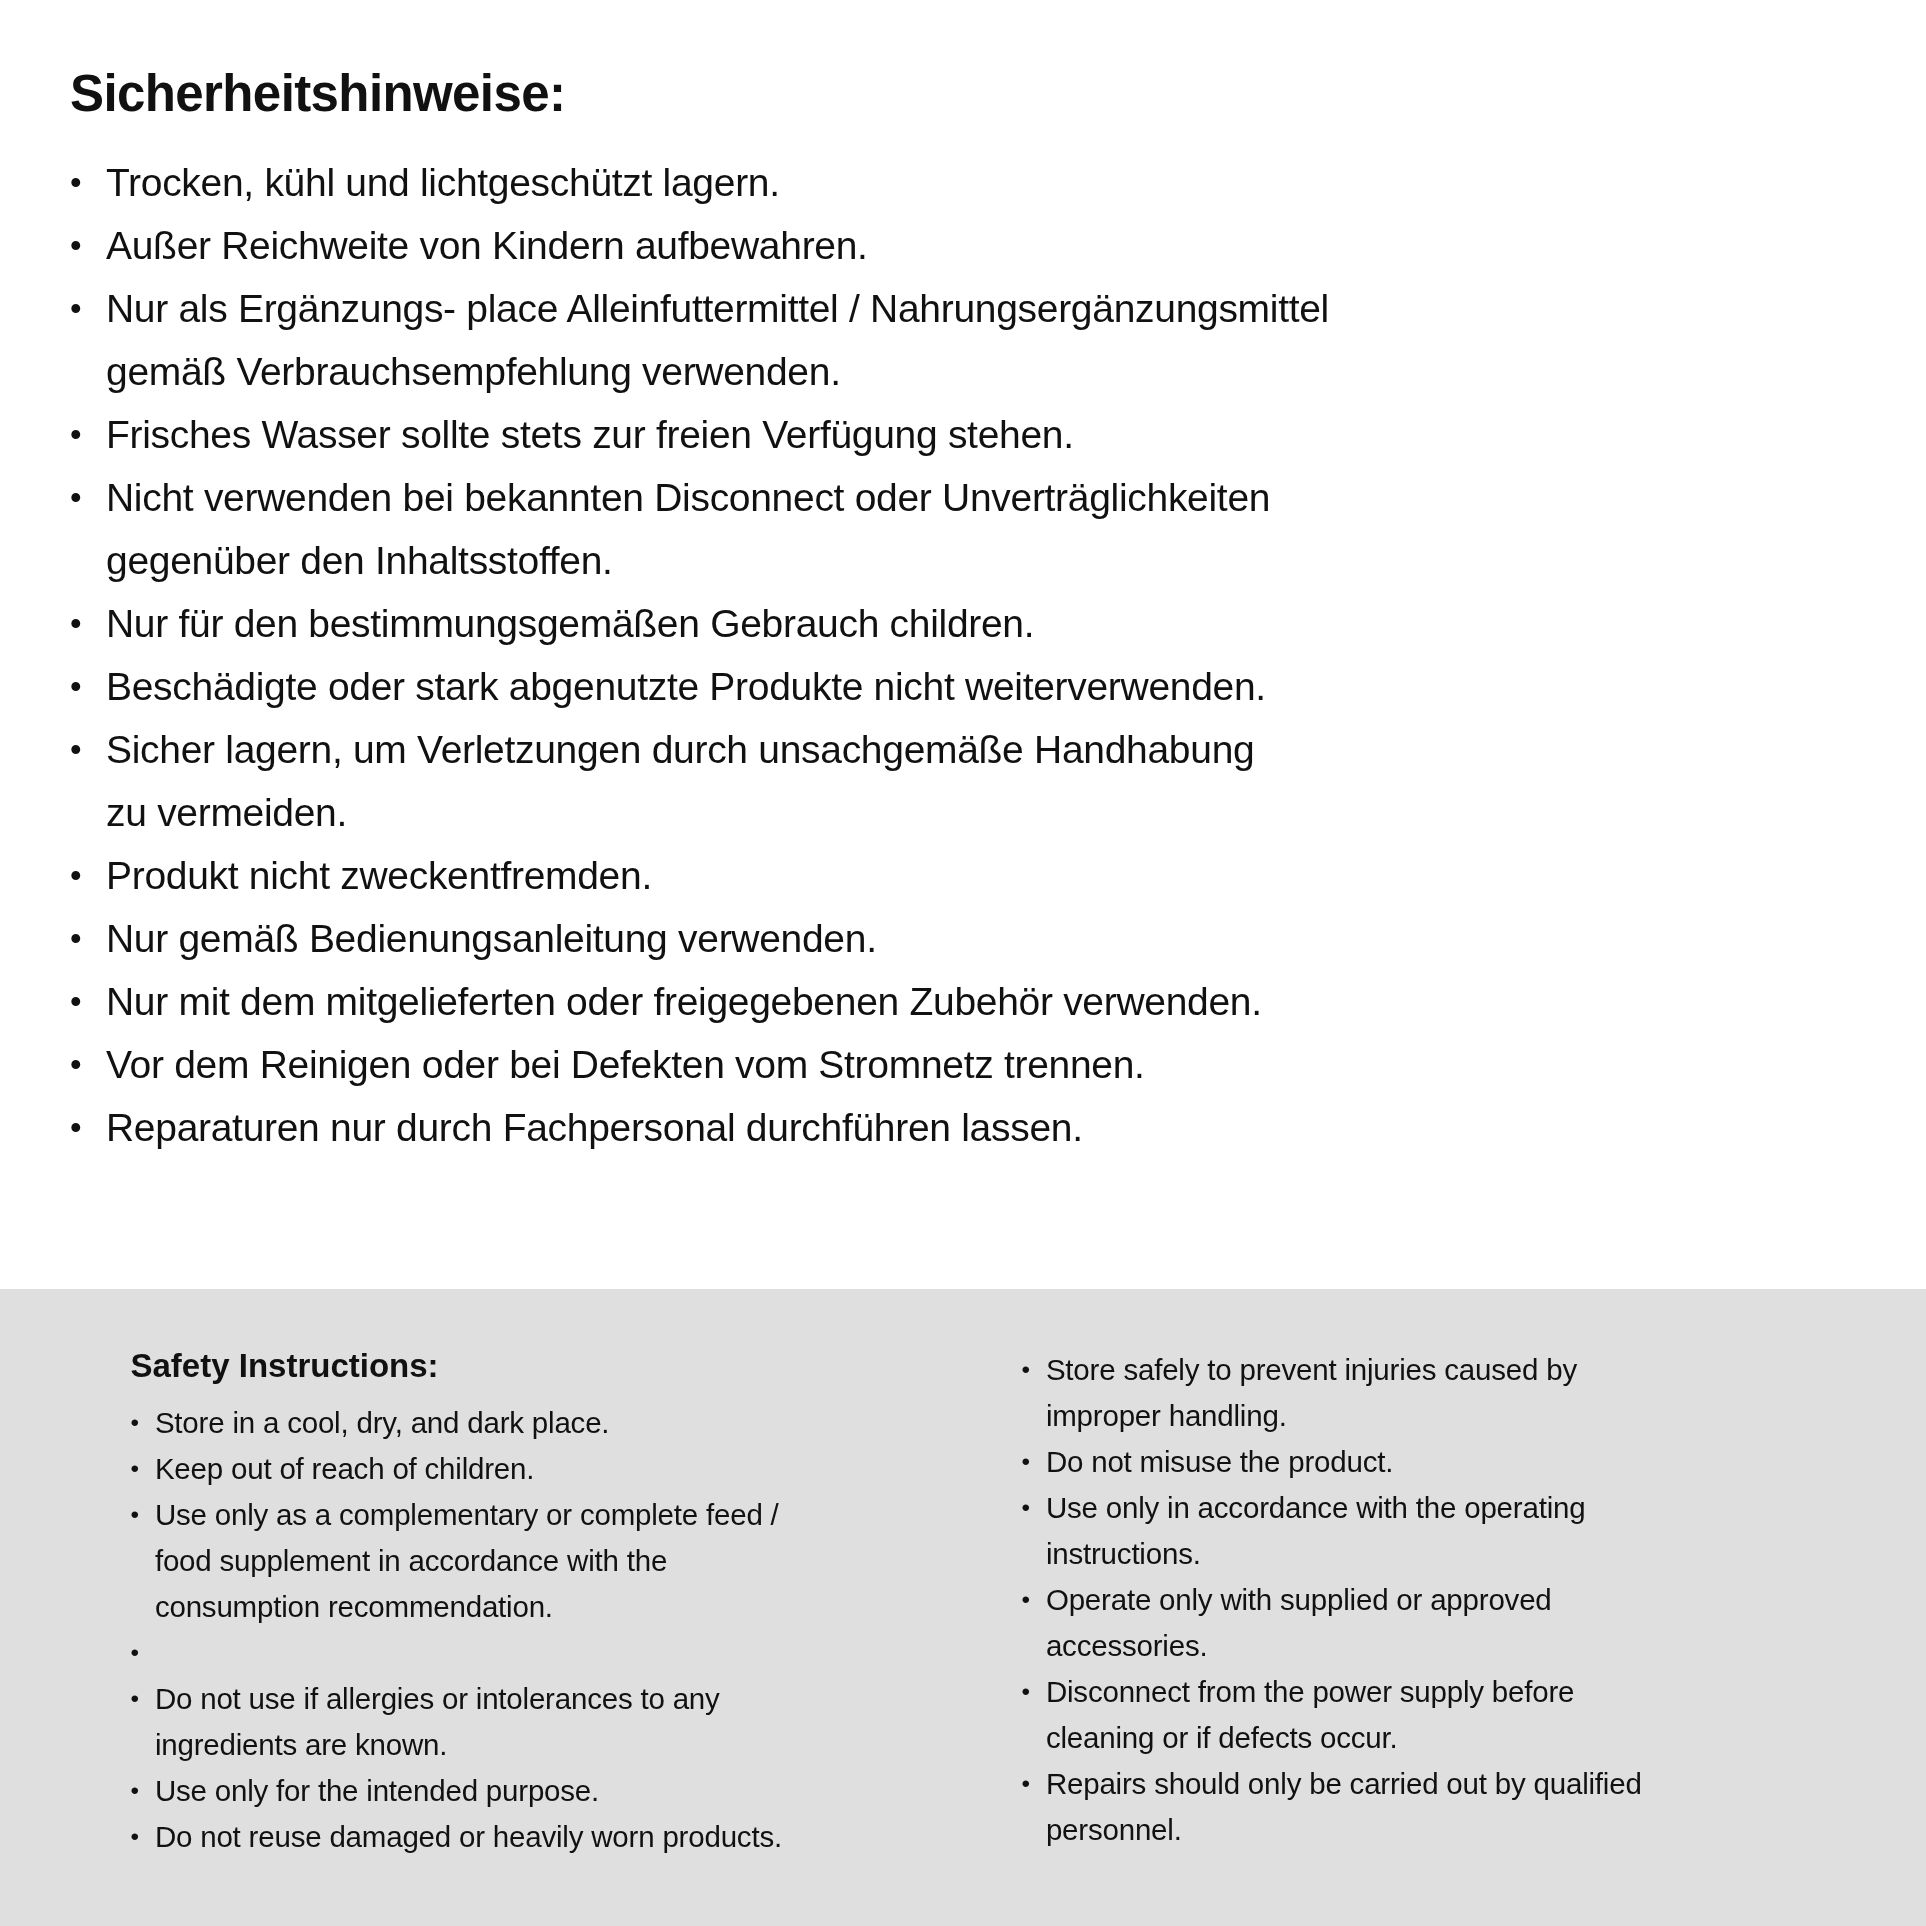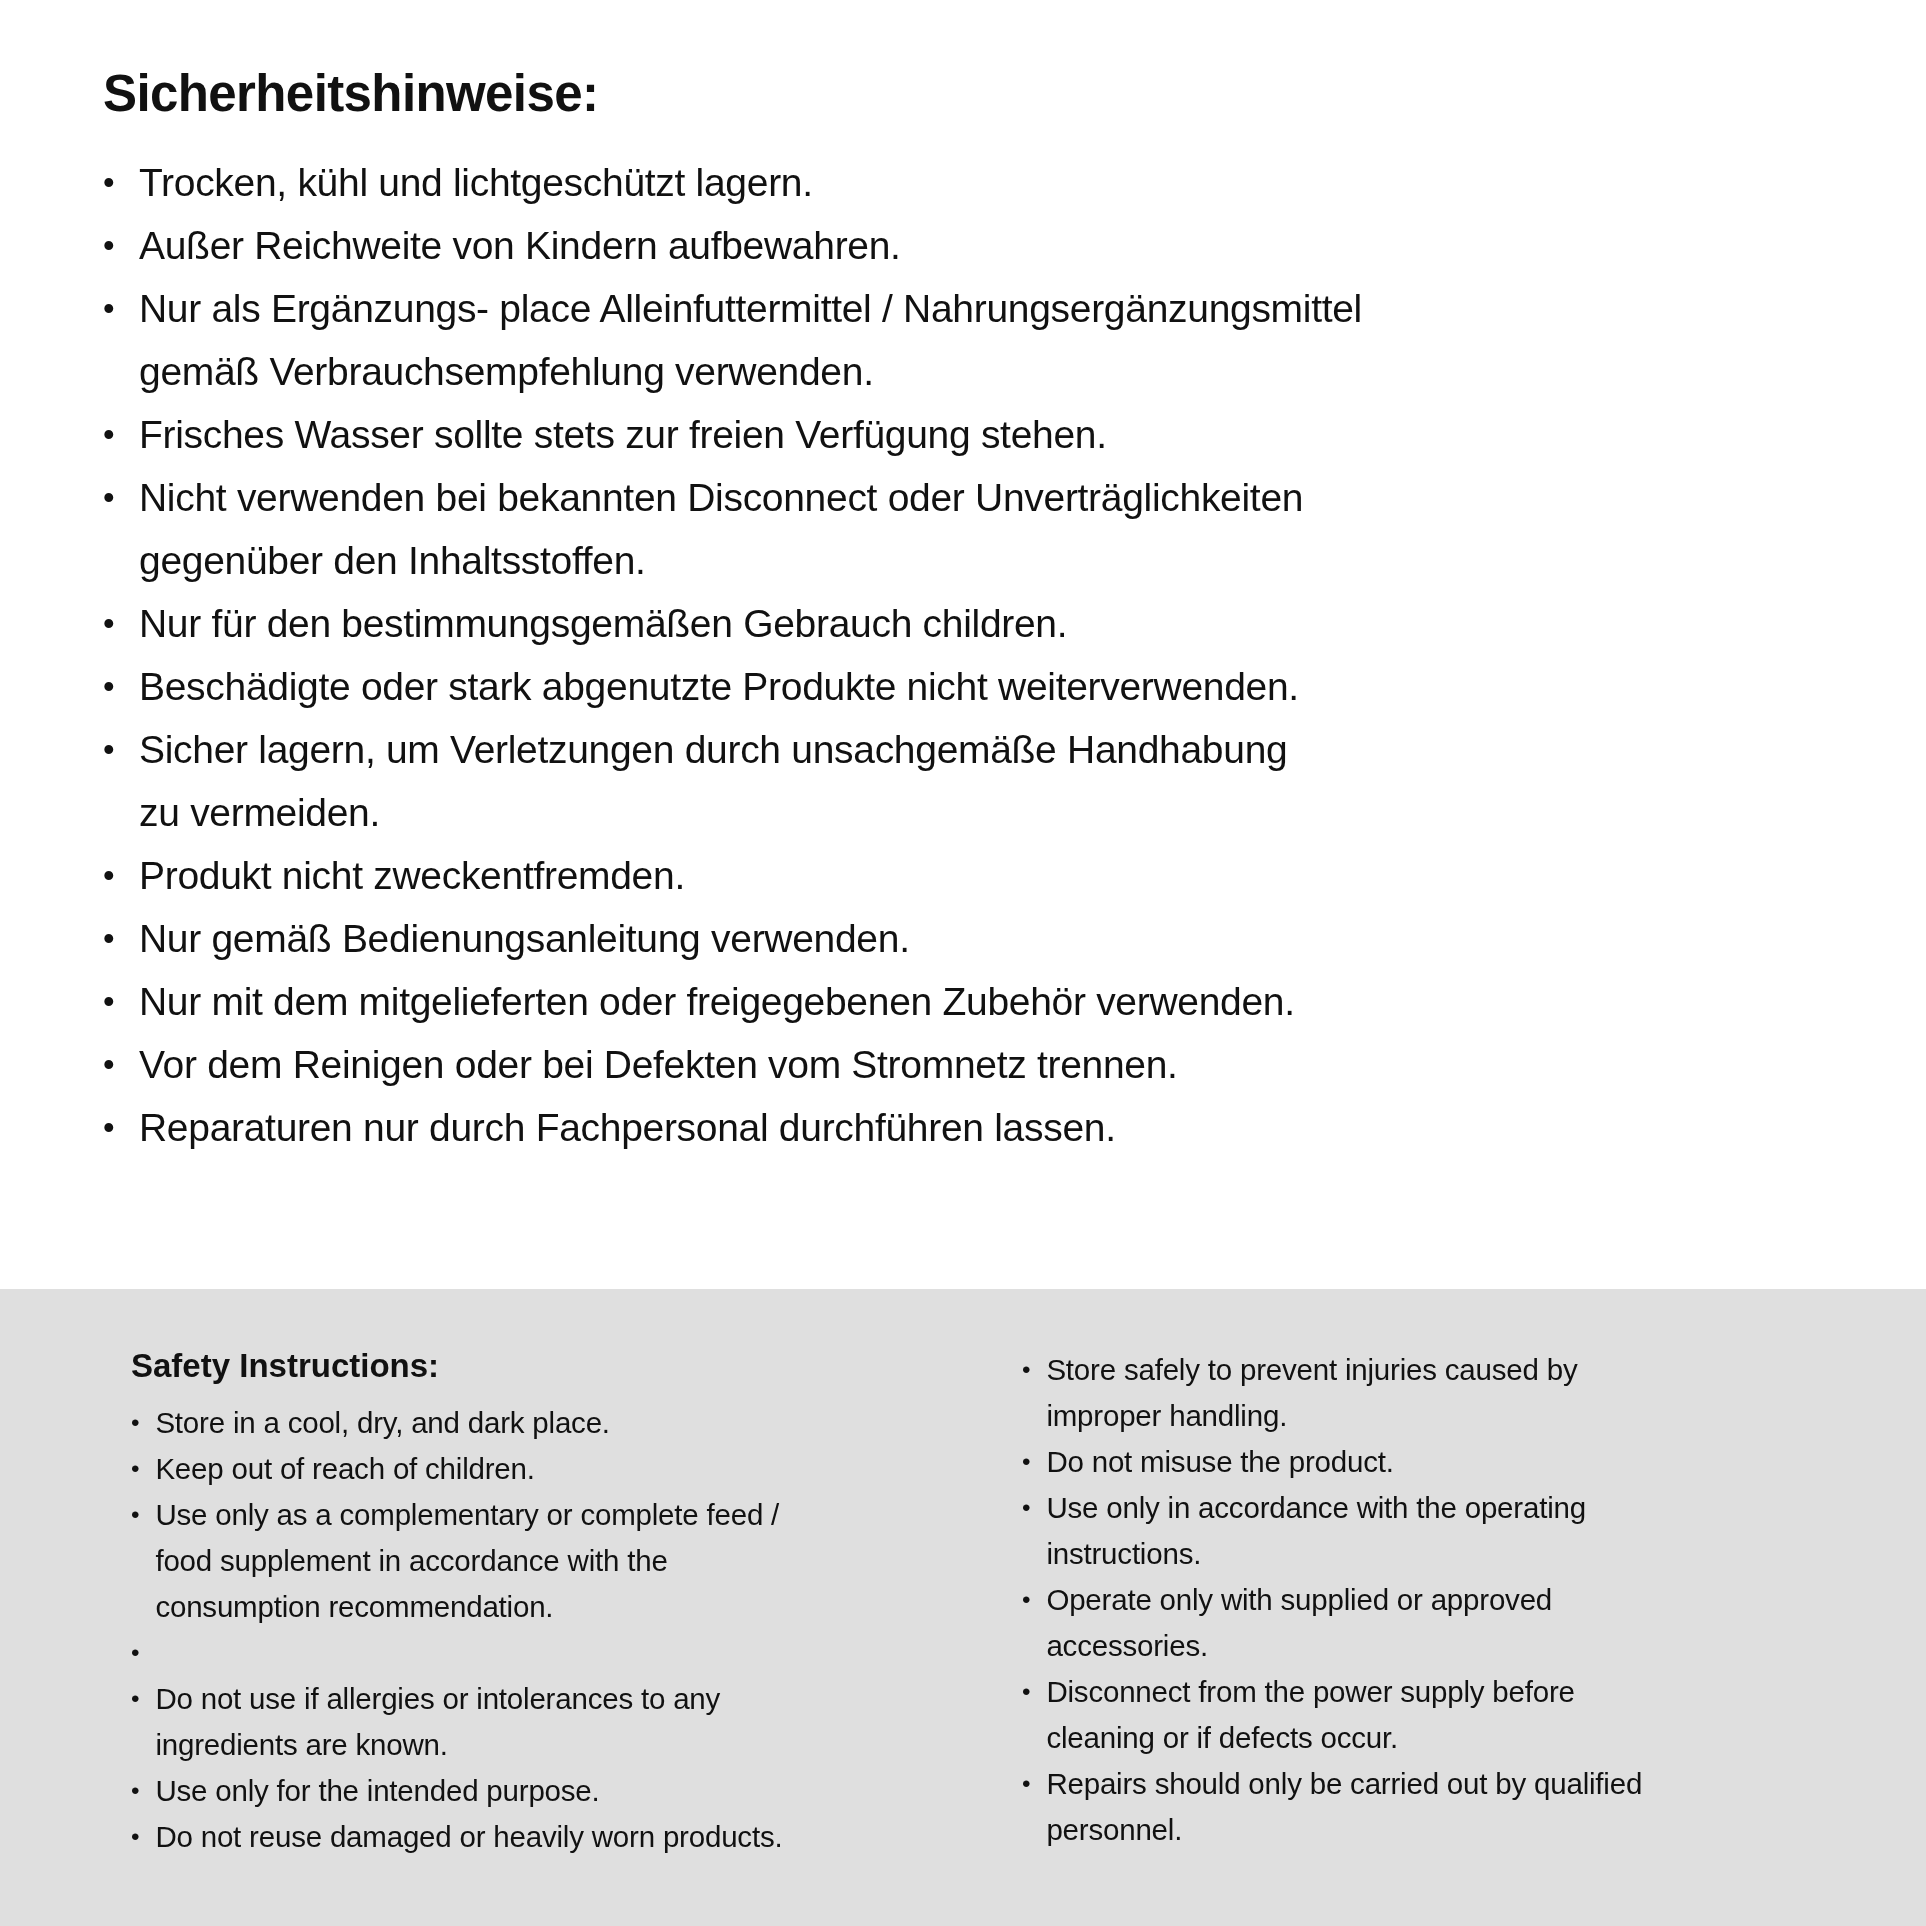--- a/index.html
+++ b/index.html
@@ -22,21 +22,21 @@
     width: 1926px;
     height: 1926px;
     overflow: hidden;
   }
 
   
   .german-section {
     position: absolute;
     top: 0; left: 0; right: 0;
     height: 1289px;
-    padding: 64px 116px 0 103px;
+    padding: 64px 116px 0 70px;
   }
   .german-title {
     font-size: 51px;
     font-weight: 700;
     letter-spacing: -0.6px;
     margin: 0 0 28px 0;
   }
   ul.bullet-list {
     list-style: none;
     margin: 0;
@@ -57,20 +57,21 @@
   }
 
   
   .english-section {
     position: absolute;
     top: 1289px; left: 0; right: 0; bottom: 0;
     background: var(--section-bg);
     padding: 58px 64px 11px 131px;
     display: flex;
     align-items: flex-start;
+    justify-content: center;
   }
   .col-left {
     flex: 0 0 828px;
     width: 828px;
   }
   .col-right {
     flex: 0 0 841px;
     width: 841px;
     margin-left: 63px;
   }

